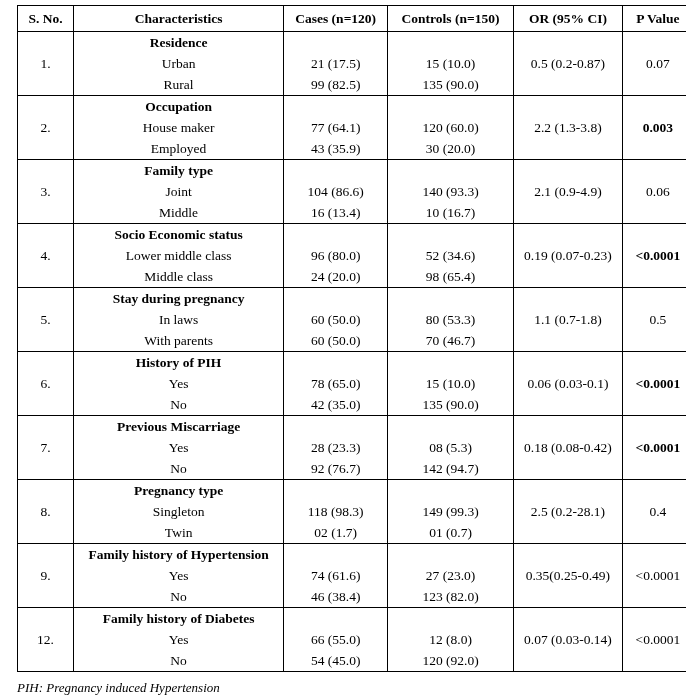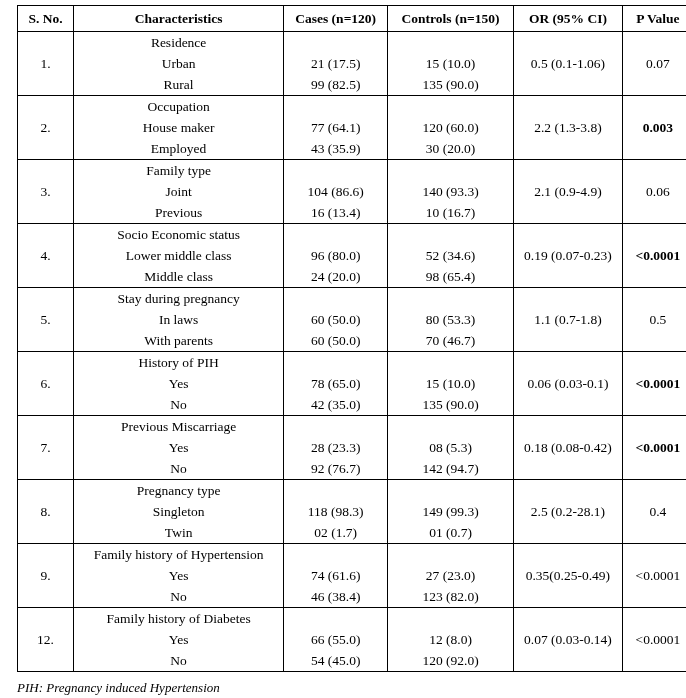--- a/index.html
+++ b/index.html
@@ -37,21 +37,21 @@
   }
   table.char-table tbody td {
     height: 63px;
   }
   .line {
     height: 21px;
     line-height: 21px;
     white-space: nowrap;
   }
   .cat {
-    font-weight: normal;
+    font-weight: bold;
   }
   .bold {
     font-weight: bold;
   }
   .col-sno   { width: 55px;  }
   .col-char  { width: 207px; }
   .col-cases { width: 102px; }
   .col-ctrl  { width: 124px; }
   .col-or    { width: 107px; }
   .col-p     { width: 70px;  }
@@ -96,21 +96,21 @@
           <td class="col-cases">
             <div class="line">&nbsp;</div>
             <div class="line">21 (17.5)</div>
             <div class="line">99 (82.5)</div>
           </td>
           <td class="col-ctrl">
             <div class="line">&nbsp;</div>
             <div class="line">15 (10.0)</div>
             <div class="line">135 (90.0)</div>
           </td>
-          <td class="col-or"><span>0.5 (0.1-1.06)</span></td>
+          <td class="col-or"><span>0.5 (0.2-0.87)</span></td>
           <td class="col-p"><span>0.07</span></td>
         </tr>
         <tr>
           <td class="col-sno">2.</td>
           <td class="col-char">
             <div class="line cat">Occupation</div>
             <div class="line">House maker</div>
             <div class="line">Employed</div>
           </td>
           <td class="col-cases">
@@ -124,21 +124,21 @@
             <div class="line">30 (20.0)</div>
           </td>
           <td class="col-or"><span>2.2 (1.3-3.8)</span></td>
           <td class="col-p bold"><span>0.003</span></td>
         </tr>
         <tr>
           <td class="col-sno">3.</td>
           <td class="col-char">
             <div class="line cat">Family type</div>
             <div class="line">Joint</div>
-            <div class="line">Previous</div>
+            <div class="line">Middle</div>
           </td>
           <td class="col-cases">
             <div class="line">&nbsp;</div>
             <div class="line">104 (86.6)</div>
             <div class="line">16 (13.4)</div>
           </td>
           <td class="col-ctrl">
             <div class="line">&nbsp;</div>
             <div class="line">140 (93.3)</div>
             <div class="line">10 (16.7)</div>

